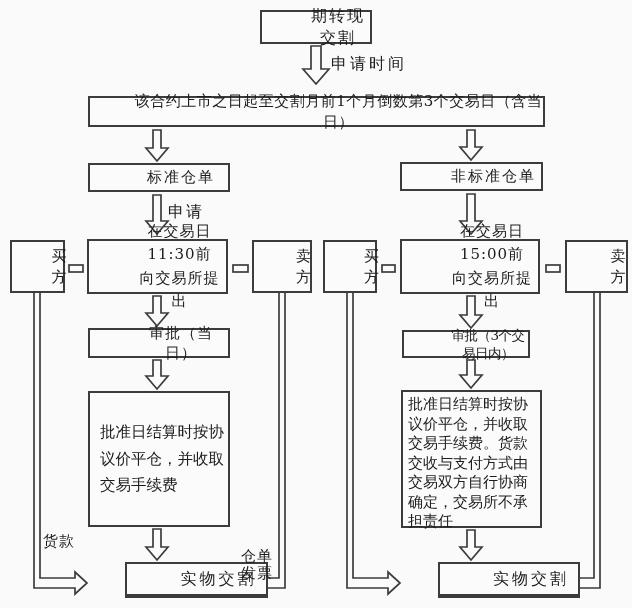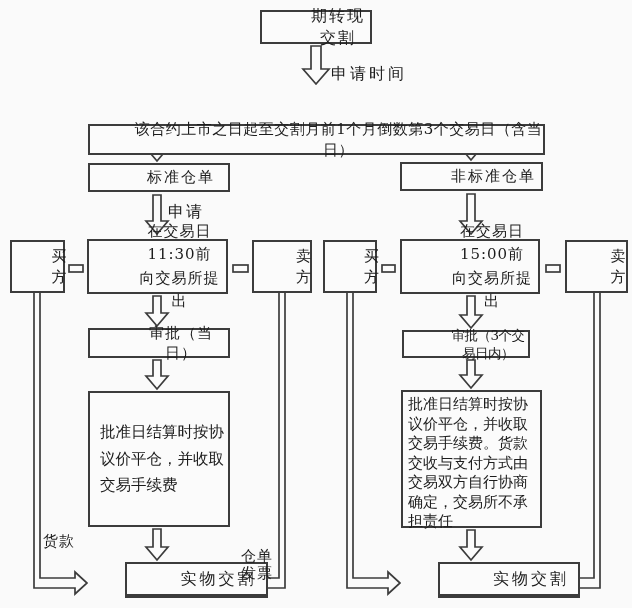--- a/index.html
+++ b/index.html
@@ -19,21 +19,21 @@
   .title-node{font-size:16px;letter-spacing:2px;}
   .delivery-node{font-size:16px;letter-spacing:3px;margin-left:38px;}
   .warrant-node{letter-spacing:2px;}
   .approve-left{letter-spacing:1px;}
   .approve-right{font-size:13.5px;letter-spacing:-0.5px;}
   .settle-left{justify-content:flex-start;text-align:left;padding-left:10px;font-size:15.5px;line-height:1.7;}
   .settle-right{justify-content:flex-start;text-align:left;padding:3px 0 0 5px;font-size:15px;line-height:1.3;align-items:flex-start;}
   .submit-node{font-size:15px;letter-spacing:1px;line-height:1.55;}
   .timeline-node{letter-spacing:0.5px;}
   .side-node{font-size:15px;letter-spacing:1px;}
-  .lbl-apply-time{left:331px;top:65px;letter-spacing:3px;}
+  .lbl-apply-time{left:331px;top:55px;letter-spacing:3px;}
   .lbl-apply{left:168px;top:203px;letter-spacing:2px;}
   .lbl-payment{left:43px;top:533px;font-size:15px;letter-spacing:1px;}
   .lbl-invoice{left:241px;top:524px;font-size:15px;line-height:17px;letter-spacing:1px;margin-top:24px;}
 </style>
 </head>
 <body>
 
 <div class="stage">
 
   <svg class="lines" viewBox="0 0 632 608">
@@ -58,21 +58,21 @@
 
       <path d="M34,293 L34,588 L75,588 L75,594 L87,583 L75,572 L75,578 L40,578 L40,293"></path>
       <path d="M285,293 L285,588 L242,588 L242,594 L230,583 L242,572 L242,578 L279,578 L279,293"></path>
       <path d="M347,293 L347,588 L388,588 L388,594 L400,583 L388,572 L388,578 L353,578 L353,293"></path>
       <path d="M600,293 L600,588 L554,588 L554,594 L542,583 L554,572 L554,578 L594,578 L594,293"></path>
     </g>
   </svg>
 
   <div class="node title-node" style="left:260px;top:10px;width:112px;height:34px;">期转现交割</div>
 
-  <div class="node timeline-node" style="left:88px;top:96px;width:457px;height:31px;margin-top:28px;">该合约上市之日起至交割月前1个月倒数第3个交易日（含当日）</div>
+  <div class="node timeline-node" style="left:88px;top:96px;width:457px;height:31px;">该合约上市之日起至交割月前1个月倒数第3个交易日（含当日）</div>
 
   <div class="node warrant-node" style="left:400px;top:162px;width:143px;height:29px;">非标准仓单</div>
   <div class="node warrant-node" style="left:88px;top:163px;width:142px;height:29px;">标准仓单</div>
 
   <div class="node side-node" style="left:10px;top:240px;width:55px;height:53px;">买方</div>
   <div class="node submit-node" style="left:87px;top:239px;width:141px;height:55px;">在交易日11:30前
 向交易所提出</div>
   <div class="node side-node" style="left:252px;top:240px;width:60px;height:53px;">卖方</div>
 
   <div class="node side-node" style="left:323px;top:240px;width:54px;height:53px;">买方</div>

